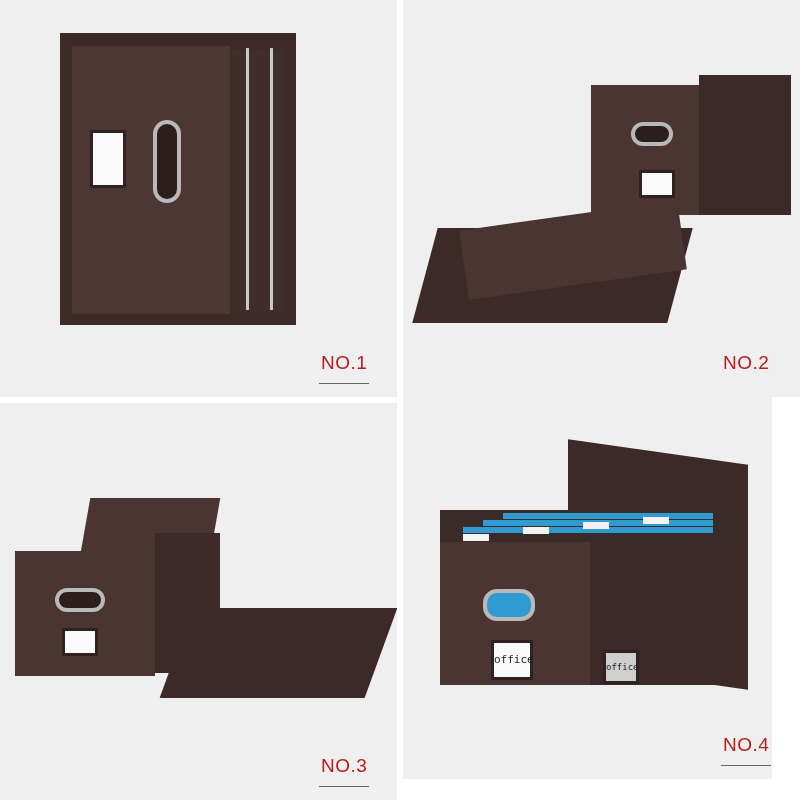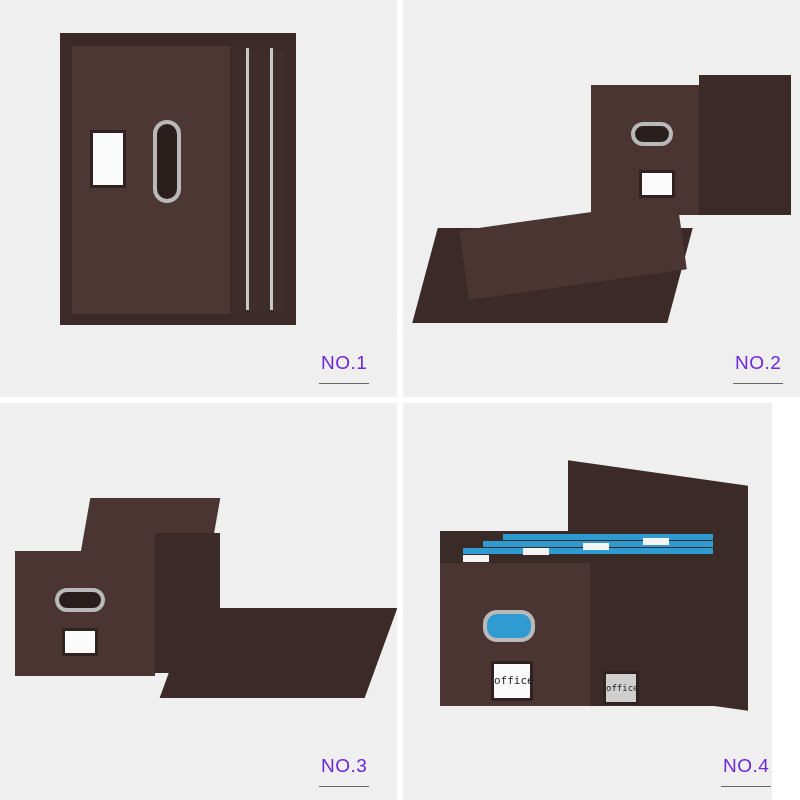--- a/index.html
+++ b/index.html
@@ -1,22 +1,22 @@
 <!DOCTYPE html>
 <html><head>
 <meta charset="utf-8">
 <style>
   html, body { margin:0; padding:0; }
   body { width:800px; height:800px; background:#ffffff; position:relative; overflow:hidden; font-family:"Liberation Sans", sans-serif; }
   .panel { position:absolute; background:#efefef; overflow:hidden; }
   .p1 { left:0; top:0; width:397px; height:397px; }
   .p2 { left:403px; top:0; width:397px; height:397px; }
   .p3 { left:0; top:403px; width:397px; height:397px; }
-  .p4 { left:403px; top:403px; width:369px; height:397px; }
-  .label { position:absolute; font-size:19px; color:#6d28d9; letter-spacing:0.5px; }
+  .p4 { left:403px; top:382px; width:369px; height:397px; }
+  .label { position:absolute; font-size:19px; color:#b91c1c; letter-spacing:0.5px; }
   .label::after { content:""; position:absolute; left:-2px; right:-2px; bottom:-10px; height:1px; background:#666; }
   .box { position:absolute; background:#4a3532; }
   .dark { background:#3b2a28; }
   .handle { position:absolute; border:4px solid #b9b9b9; border-radius:14px; background:#2b1f1e; }
   .tag { position:absolute; background:#fafafa; border:3px solid #2f2221; font-size:11px; color:#222; text-align:center; font-family:"DejaVu Sans Mono", monospace; }
   .folder { position:absolute; background:#2f9bd1; height:6px; }
   .tab { position:absolute; background:#f3f3f3; height:7px; width:26px; }
   .rod { position:absolute; background:#c8c8c8; width:3px; }
 </style>
 </head>
@@ -33,21 +33,21 @@
   <div class="label" style="left:321px;top:352px;">NO.1</div>
 </div>
 
 <div class="panel p2">
   <div class="box" style="left:188px;top:85px;width:108px;height:130px;"></div>
   <div class="box dark" style="left:296px;top:75px;width:92px;height:140px;"></div>
   <div class="handle" style="left:228px;top:122px;width:34px;height:16px;"></div>
   <div class="tag" style="left:236px;top:170px;width:30px;height:22px;"></div>
   <div class="box dark" style="left:22px;top:228px;width:255px;height:95px;transform:skewX(-15deg);"></div>
   <div class="box" style="left:60px;top:215px;width:220px;height:70px;transform:rotate(-8deg);"></div>
-  <div class="label" style="left:332px;top:352px;">NO.2</div>
+  <div class="label" style="left:320px;top:352px;">NO.2</div>
 </div>
 
 <div class="panel p3">
   <div class="box" style="left:85px;top:95px;width:130px;height:60px;transform:skewX(-10deg);"></div>
   <div class="box" style="left:15px;top:148px;width:140px;height:125px;"></div>
   <div class="box dark" style="left:155px;top:130px;width:65px;height:140px;"></div>
   <div class="handle" style="left:55px;top:185px;width:42px;height:16px;"></div>
   <div class="tag" style="left:62px;top:225px;width:30px;height:22px;"></div>
   <div class="box dark" style="left:176px;top:205px;width:205px;height:90px;transform:skewX(-20deg);"></div>
   <div class="label" style="left:321px;top:352px;">NO.3</div>

